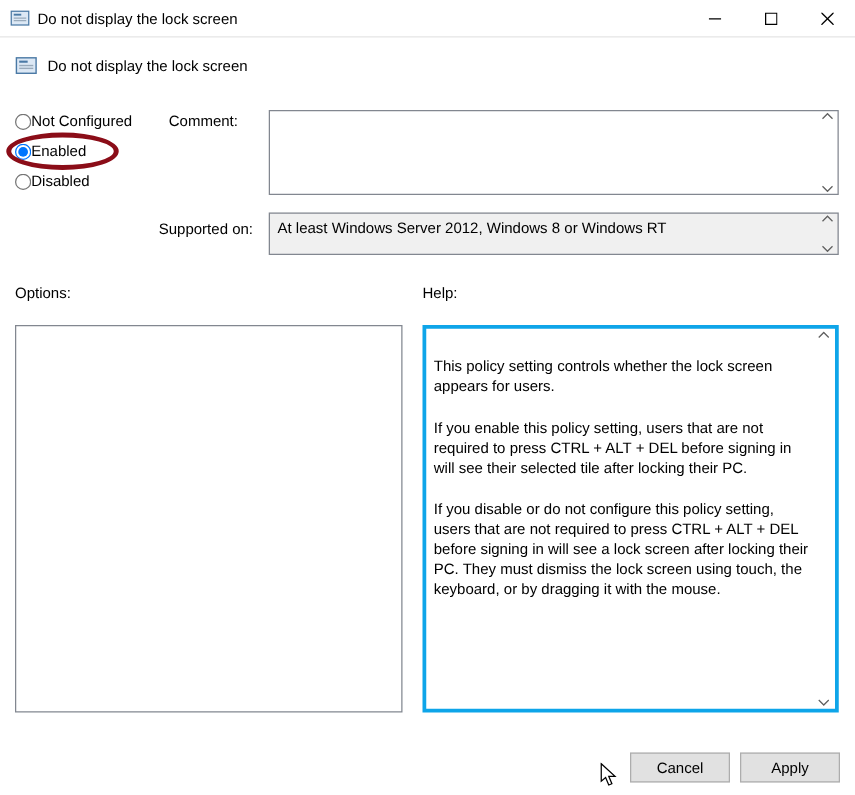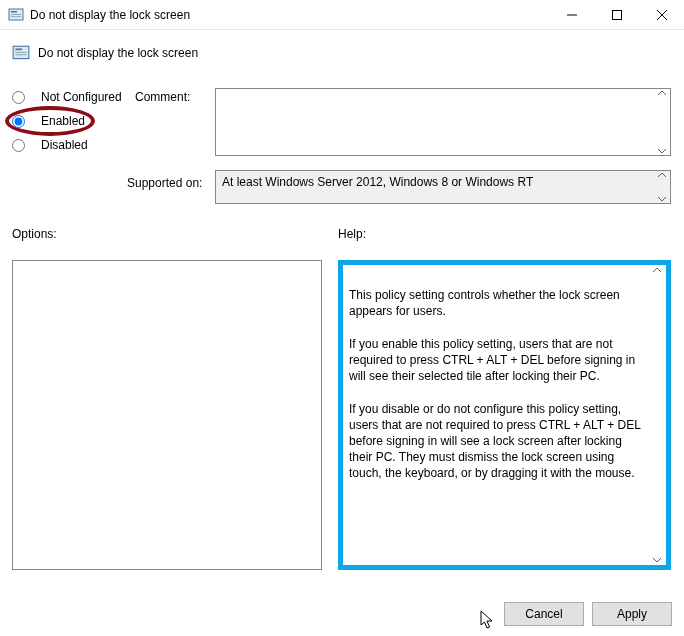--- a/index.html
+++ b/index.html
@@ -8,33 +8,33 @@
   .titlebar .icon { width: 16px; height: 16px; margin-right: 6px; }
   .titlebar .title { flex: 1; }
   .winbtn { width: 45px; height: 29px; display: flex; align-items: center; justify-content: center; }
   .winbtn svg { width: 10px; height: 10px; }
   .header { padding: 14px 12px 6px 12px; display: flex; align-items: center; gap: 8px; }
   .header .icon { width: 18px; height: 18px; }
   .navbtns { position: absolute; top: 48px; right: 12px; display: flex; gap: 8px; }
   button.win { background: #e1e1e1; border: 1px solid #adadad; padding: 4px 14px; min-width: 80px; cursor: pointer; }
   button.win.default { background:#e1e1e1; border: 2px solid #0078d7; padding: 3px 13px; }
   .radios { position: absolute; top: 90px; left: 12px; }
-  .radio-row { display: flex; align-items: center; gap: 16px; margin-bottom: 10px; position: relative; }
+  .radio-row { display: flex; align-items: center; gap: 0; margin-bottom: 10px; position: relative; }
   .radio-row input { margin:0; }
   .oval { position:absolute; left:-7px; top:-8px; width:90px; height:30px; border:4px solid #8b0d18; border-radius:50%; pointer-events:none; }
   .label { position:absolute; }
   .comment-label { top:90px; left:135px; }
   .comment-box { position:absolute; top:88px; left:215px; width:456px; height:68px; border:1px solid #828790; background:#fff; resize:none; padding:2px; }
   .supported-label { top:176px; left:127px; }
   .supported-box { position:absolute; top:170px; left:215px; width:456px; height:34px; border:1px solid #828790; background:#f0f0f0; padding:4px 6px; overflow:hidden; }
   .scroll-indicator { position:absolute; right:2px; width:14px; display:flex; flex-direction:column; justify-content:space-between; align-items:center; }
   .options-label { position:absolute; top:227px; left:12px; }
   .help-label { position:absolute; top:227px; left:338px; }
   .options-box { position:absolute; top:260px; left:12px; width:310px; height:310px; border:1px solid #828790; background:#fff; }
-  .help-box { position:absolute; top:260px; left:338px; width:333px; height:310px; border:5px solid #0ea5e9; background:#fff; padding:6px 18px 6px 6px; line-height:1.35; overflow:hidden; white-space:pre-line; }
+  .help-box { position:absolute; top:260px; left:338px; width:333px; height:310px; border:3px solid #0ea5e9; background:#fff; padding:6px 18px 6px 6px; line-height:1.35; overflow:hidden; white-space:pre-line; }
   .help-box .scroll-indicator { top:2px; bottom:2px; }
   .footer { position:absolute; bottom:10px; right:12px; display:flex; gap:8px; }
   .cursor { position:absolute; top:610px; left:480px; width:16px; height:22px; pointer-events:none; }
   .arrow { fill:none; stroke:#606060; stroke-width:1; }
 </style>
 </head>
 <body>
 
 <div class="titlebar">
   <span class="icon">

